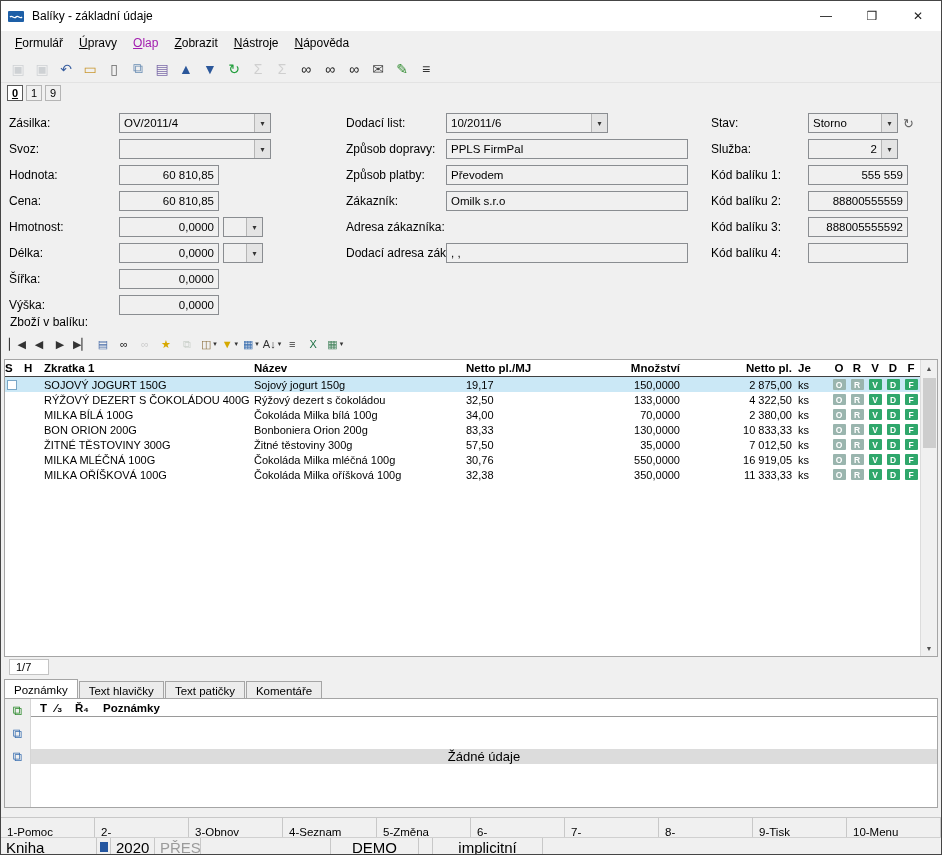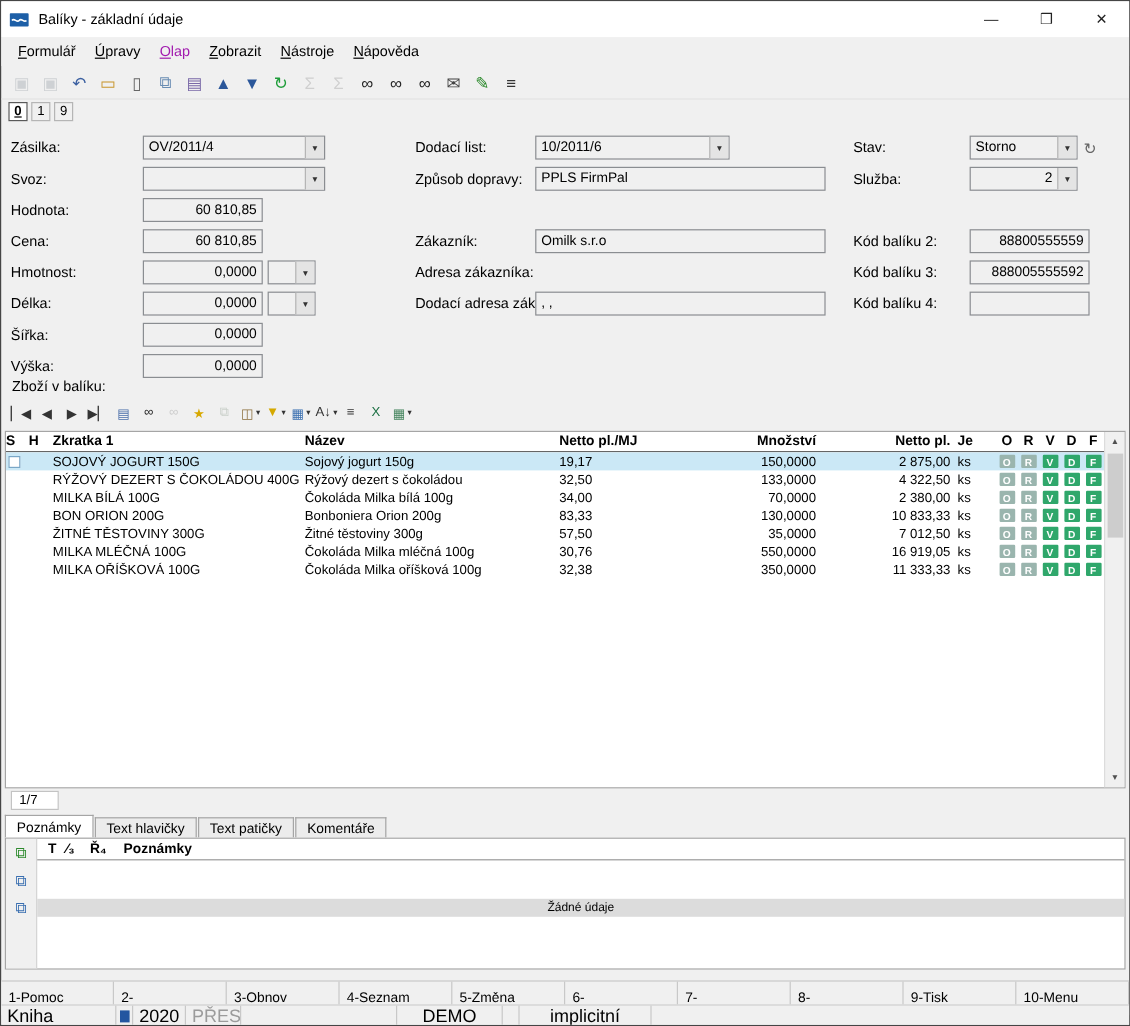--- a/index.html
+++ b/index.html
@@ -83,21 +83,21 @@
   
   .notes{position:absolute;top:697px;left:3px;right:3px;height:110px;border:1px solid #a5a5a5;background:#fff;display:flex}
   .notes-strip{width:26px;background:#f0f0f0;border-right:1px solid #d5d5d5;display:flex;flex-direction:column;align-items:center;padding-top:4px;gap:7px}
   .note-icon{font-size:13px}
   .notes-main{flex:1;display:flex;flex-direction:column}
   .notes-header{height:18px;display:flex;align-items:center;border-bottom:1px solid #9a9a9a;font-size:11.5px}
   .nh-t{width:24px;padding-left:9px;font-weight:bold}
   .nh-c2{width:20px;font-weight:bold}
   .nh-c3{width:28px;font-weight:bold}
   .nh-title{font-weight:bold}
-  .notes-empty-band{margin-top:32px;height:15px;background:#dcdcdc;display:flex;align-items:center;justify-content:center;font-size:10px}
+  .notes-empty-band{margin-top:32px;height:15px;background:#dcdcdc;display:flex;align-items:center;justify-content:center;font-size:13px}
 
   
   .fnbar{position:absolute;top:816px;left:0;right:0;height:29px;background:#f0f0f0;border-top:1px solid #c8c8c8;display:flex}
   .fn-cell{flex:1;border-right:1px solid #c8c8c8;font-size:11.5px;display:flex;align-items:center;padding-left:6px;white-space:nowrap}
 
   
   .statusbar{position:absolute;top:836px;left:0;right:0;height:19px;background:#f0f0f0;display:flex;border-top:1px solid #d0d0d0}
   .sb-cell{border-right:1px solid #c8c8c8;font-size:15px;display:flex;align-items:center;padding-left:5px;height:100%;overflow:hidden;white-space:nowrap}
   .sb-cell.muted{color:#9b9b9b}
   .sb-cell.center{justify-content:center;padding-left:0}
@@ -264,20 +264,26 @@
         <span class="val">10/2011/6</span>
         <span class="dd">▾</span>
       </div>
     </div>
     <div class="frow" style="left:345px;top:36px">
       <span class="flabel w-m">Způsob dopravy:</span>
       <div class="field" style="width:242px">
           <span class="fval">PPLS FirmPal</span>
         </div>
     </div>
+    <div class="frow" style="left:345px;top:62px">
+      <span class="flabel w-m">Způsob platby:</span>
+      <div class="field" style="width:242px">
+          <span class="fval">Převodem</span>
+        </div>
+    </div>
     <div class="frow" style="left:345px;top:88px">
       <span class="flabel w-m">Zákazník:</span>
       <div class="field" style="width:242px">
           <span class="fval">Omilk s.r.o</span>
         </div>
     </div>
     <div class="frow" style="left:345px;top:114px">
       <span class="flabel w-m">Adresa zákazníka:</span>
     </div>
     <div class="frow" style="left:345px;top:140px">
@@ -294,20 +300,26 @@
         <span class="dd">▾</span>
       </div>
       <span class="refresh">↻</span>
     </div>
     <div class="frow" style="left:710px;top:36px">
       <span class="flabel w-r">Služba:</span>
       <div class="combo" style="width:90px">
         <span class="val num">2</span>
         <span class="dd">▾</span>
       </div>
+    </div>
+    <div class="frow" style="left:710px;top:62px">
+      <span class="flabel w-r">Kód balíku 1:</span>
+      <div class="field num" style="width:100px">
+          <span class="fval">555 559</span>
+        </div>
     </div>
     <div class="frow" style="left:710px;top:88px">
       <span class="flabel w-r">Kód balíku 2:</span>
       <div class="field num" style="width:100px">
           <span class="fval">88800555559</span>
         </div>
     </div>
     <div class="frow" style="left:710px;top:114px">
       <span class="flabel w-r">Kód balíku 3:</span>
       <div class="field num" style="width:100px">

